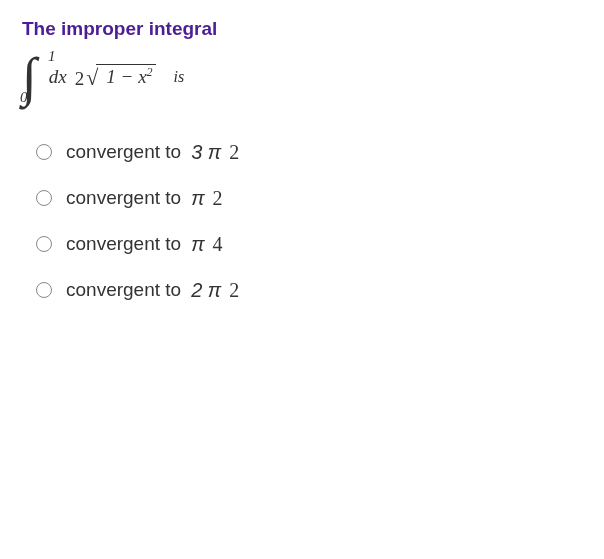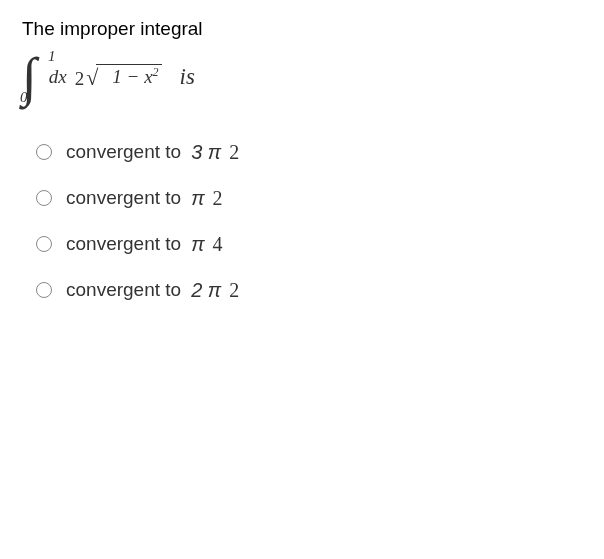--- a/index.html
+++ b/index.html
@@ -12,21 +12,22 @@
     color: #333333;
     font-size: 19px;
   }
   .page {
     padding: 18px 22px;
     box-sizing: border-box;
   }
   .question-text {
     margin-bottom: 10px;
     font-size: 19px;
-    color: #000000;
+    color: #4c1d95;
+    font-weight: bold;
   }
   .math-integral {
     display: flex;
     align-items: center;
     gap: 8px;
     margin: 6px 0 18px 0;
     font-family: "Times New Roman", Times, serif;
   }
   .integral-glyph {
     position: relative;
@@ -75,31 +76,31 @@
     margin-left: 2px;
   }
   .sqrt .radical {
     font-size: 22px;
     line-height: 1;
     font-family: "Times New Roman", serif;
     margin-right: -2px;
   }
   .sqrt .radicand {
     border-top: 1.2px solid #333;
-    padding: 0 3px 0 16px;
+    padding: 0 3px 0 10px;
     line-height: 1.2;
   }
   .italic {
     font-style: italic;
     font-family: "Times New Roman", serif;
   }
   .is-word {
     font-style: italic;
     font-family: "Times New Roman", serif;
-    font-size: 23px;
+    font-size: 16px;
     margin-left: 6px;
     align-self: center;
     text-align: center;
   }
   .options {
     display: flex;
     flex-direction: column;
     gap: 22px;
     margin-top: 36px;
     margin-left: 14px;

